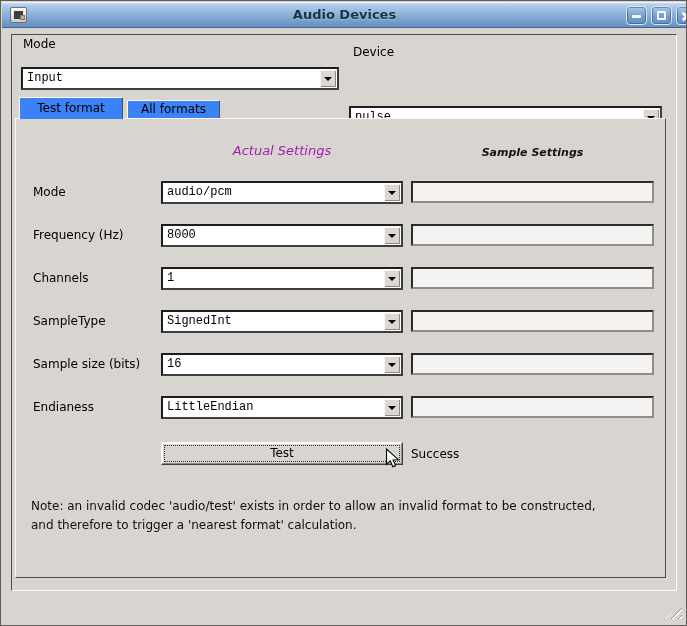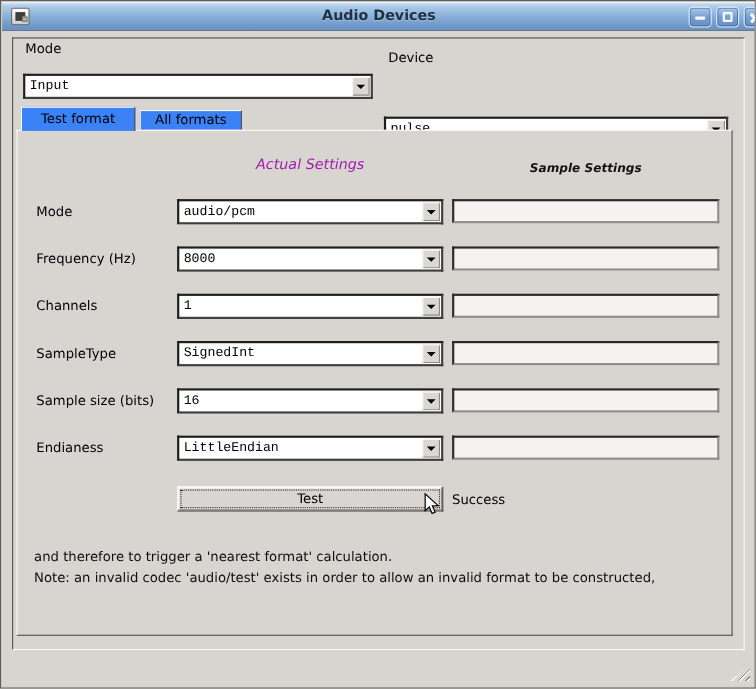--- a/index.html
+++ b/index.html
@@ -204,22 +204,22 @@
   <div class="combo z" style="left:160px; top:395px; width:242px;">
     <div class="val">LittleEndian</div>
     <div class="drop"></div>
   </div>
   <div class="edit z" style="left:410px; top:395px; width:243px;"></div>
 
   <div class="test-btn">Test</div>
   <div class="status">Success</div>
 
   <div class="note">
+    <div>Note: an invalid codec 'audio/test' exists in order to allow an invalid format to be constructed,</div>
     <div>and therefore to trigger a 'nearest format' calculation.</div>
-    <div>Note: an invalid codec 'audio/test' exists in order to allow an invalid format to be constructed,</div>
   </div>
 
   <div class="cursor">
     <svg width="16" height="22" viewBox="0 0 16 22">
       <path d="M1.5 1 L1.5 16.2 L5.3 12.9 L7.8 18.8 L10.6 17.6 L8.1 11.9 L13.3 11.7 Z" fill="#ffffff" stroke="#000000" stroke-width="1.1"></path>
     </svg>
   </div>
 
   <div class="grip"></div>
 

